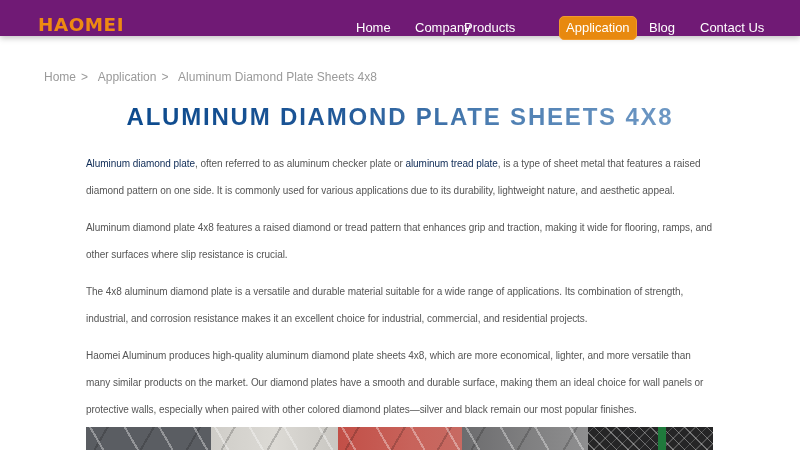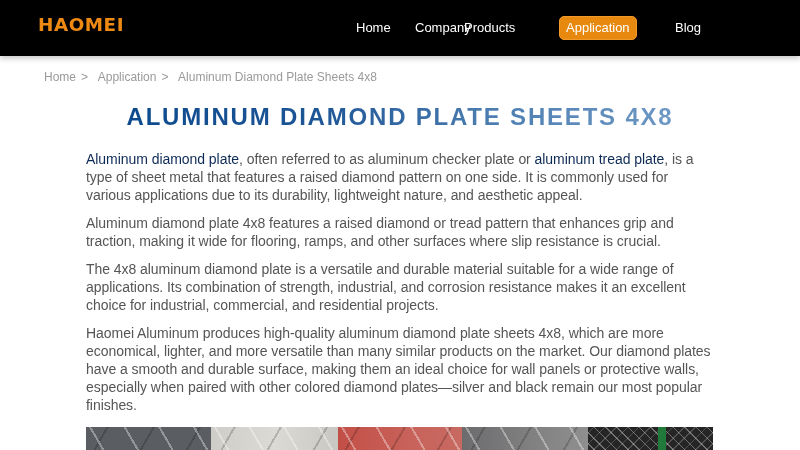--- a/index.html
+++ b/index.html
@@ -1,22 +1,22 @@
 <!DOCTYPE html>
 <html><head>
   <meta charset="utf-8">
   <style>
     * { box-sizing: border-box; margin: 0; padding: 0; }
     html, body { width: 800px; height: 450px; overflow: hidden; background: #ffffff; }
     body { font-family: "Liberation Sans", "DejaVu Sans", sans-serif; color: #555; position: relative; }
 
     
     .header {
-      position: absolute; left: 0; top: 0; width: 800px; height: 56px;
-      background: #000000;
+      position: absolute; left: 0; top: 0; width: 800px; height: 36px;
+      background: #701a75;
       box-shadow: 0 2px 6px rgba(0,0,0,0.25);
       z-index: 5;
     }
     .logo {
       position: absolute; left: 38px; top: 17px; height: 16px;
       font-family: "DejaVu Sans", "Liberation Sans", sans-serif;
       font-weight: 900; font-size: 17px; letter-spacing: 0.5px;
       color: #ee8a12; line-height: 16px;
       transform: scaleX(1.08); transform-origin: left center;
     }
@@ -49,21 +49,21 @@
     .page-title span {
       background: linear-gradient(90deg, #0c4a8d 0%, #1d5596 35%, #4a7cb0 65%, #6e98c4 100%);
       -webkit-background-clip: text; background-clip: text;
       color: transparent;
       -webkit-text-fill-color: transparent;
     }
 
     
     .content { position: absolute; left: 86px; top: 150px; width: 630px; }
     .content p {
-      font-size: 14px; line-height: 18px; color: #555555;
+      font-size: 10px; line-height: 27px; color: #555555;
       margin-bottom: 10px; letter-spacing: -0.05px;
     }
     .content p a { color: #0d2a55; text-decoration: none; }
 
     
     .image-strip {
       position: absolute; left: 86px; top: 427px; width: 627px; height: 23px;
       display: flex; overflow: hidden;
     }
     .swatch { height: 100%; position: relative; overflow: hidden; }
@@ -83,21 +83,22 @@
 </head>
 <body>
 
 <div class="header">
   <div class="logo">HAOMEI</div>
   <div class="nav">
     <a class="nav-item" style="left:356px;">Home</a>
     <a class="nav-item" style="left:415px;">Company</a>
     <a class="nav-item" style="left:464px;">Products</a>
     <a class="nav-item active" style="left:559px;">Application</a>
-    <a class="nav-item" style="left:675px;">Blog</a>
+    <a class="nav-item" style="left:649px;">Blog</a>
+    <a class="nav-item" style="left:700px;">Contact Us</a>
   </div>
 </div>
 
 <div class="breadcrumb">
   <a>Home</a><span class="sep">&gt;</span>
   <a>Application</a><span class="sep">&gt;</span>
   <span>Aluminum Diamond Plate Sheets 4x8</span>
 </div>
 
 <h1 class="page-title"><span>ALUMINUM DIAMOND PLATE SHEETS 4X8</span></h1>

